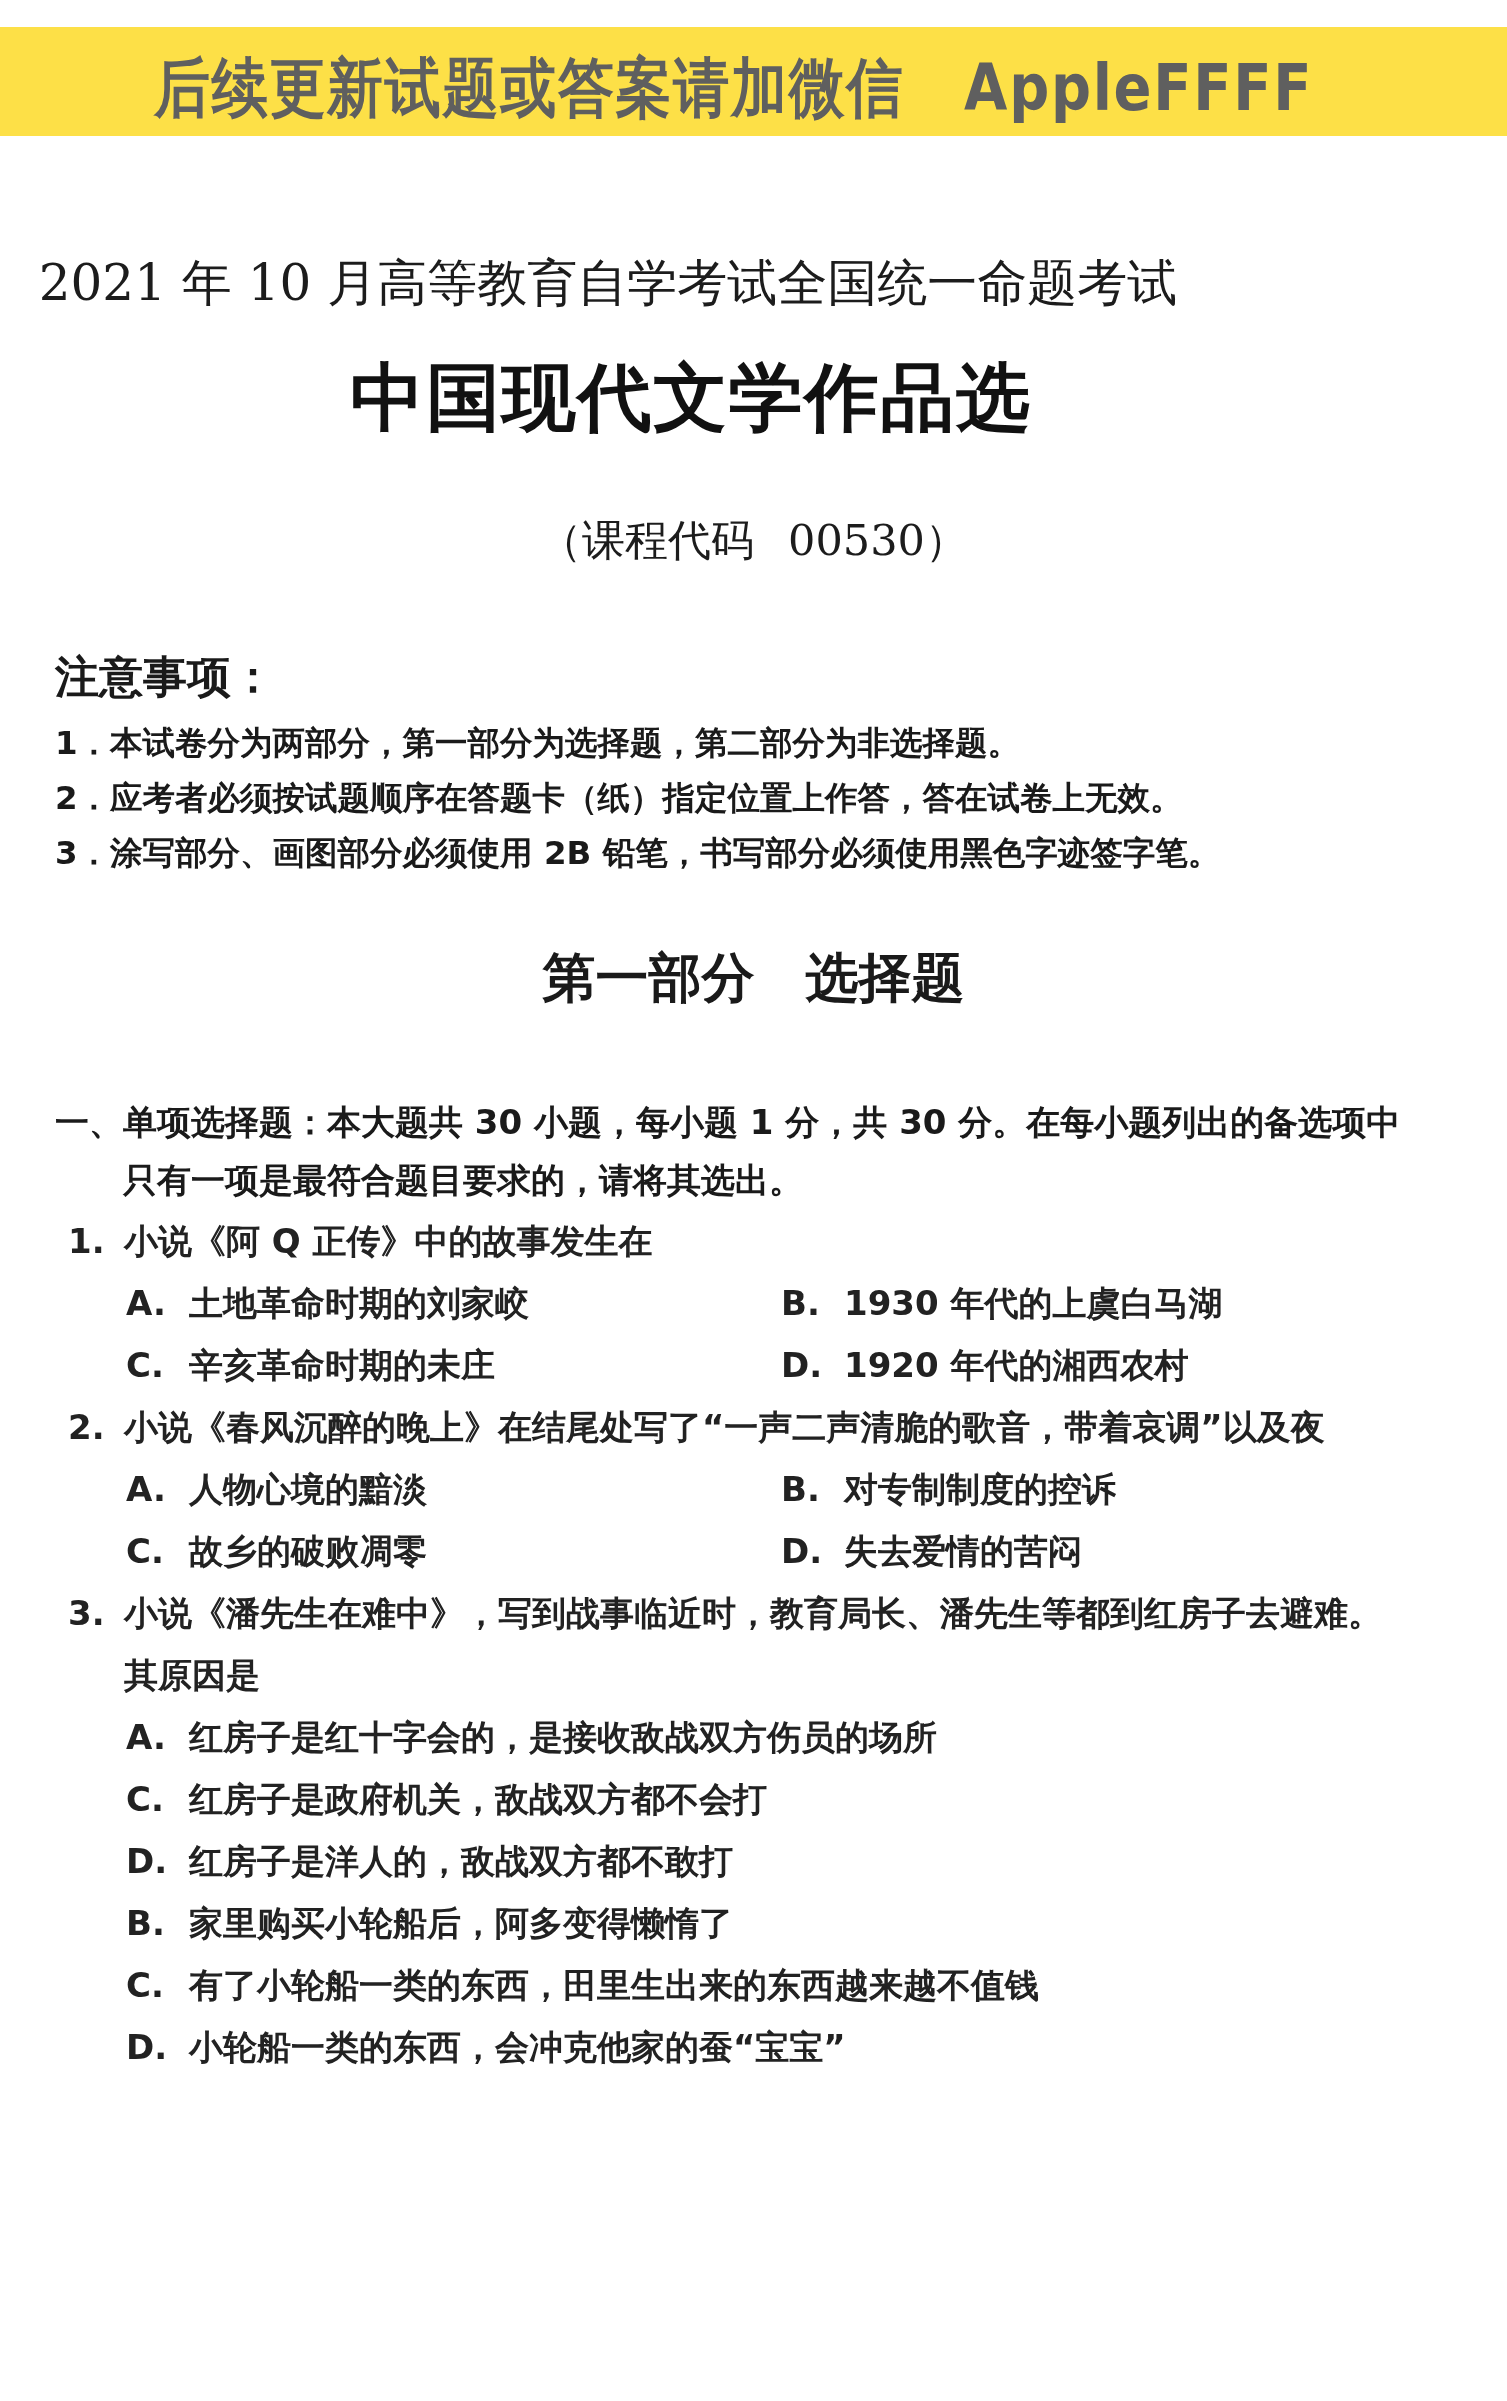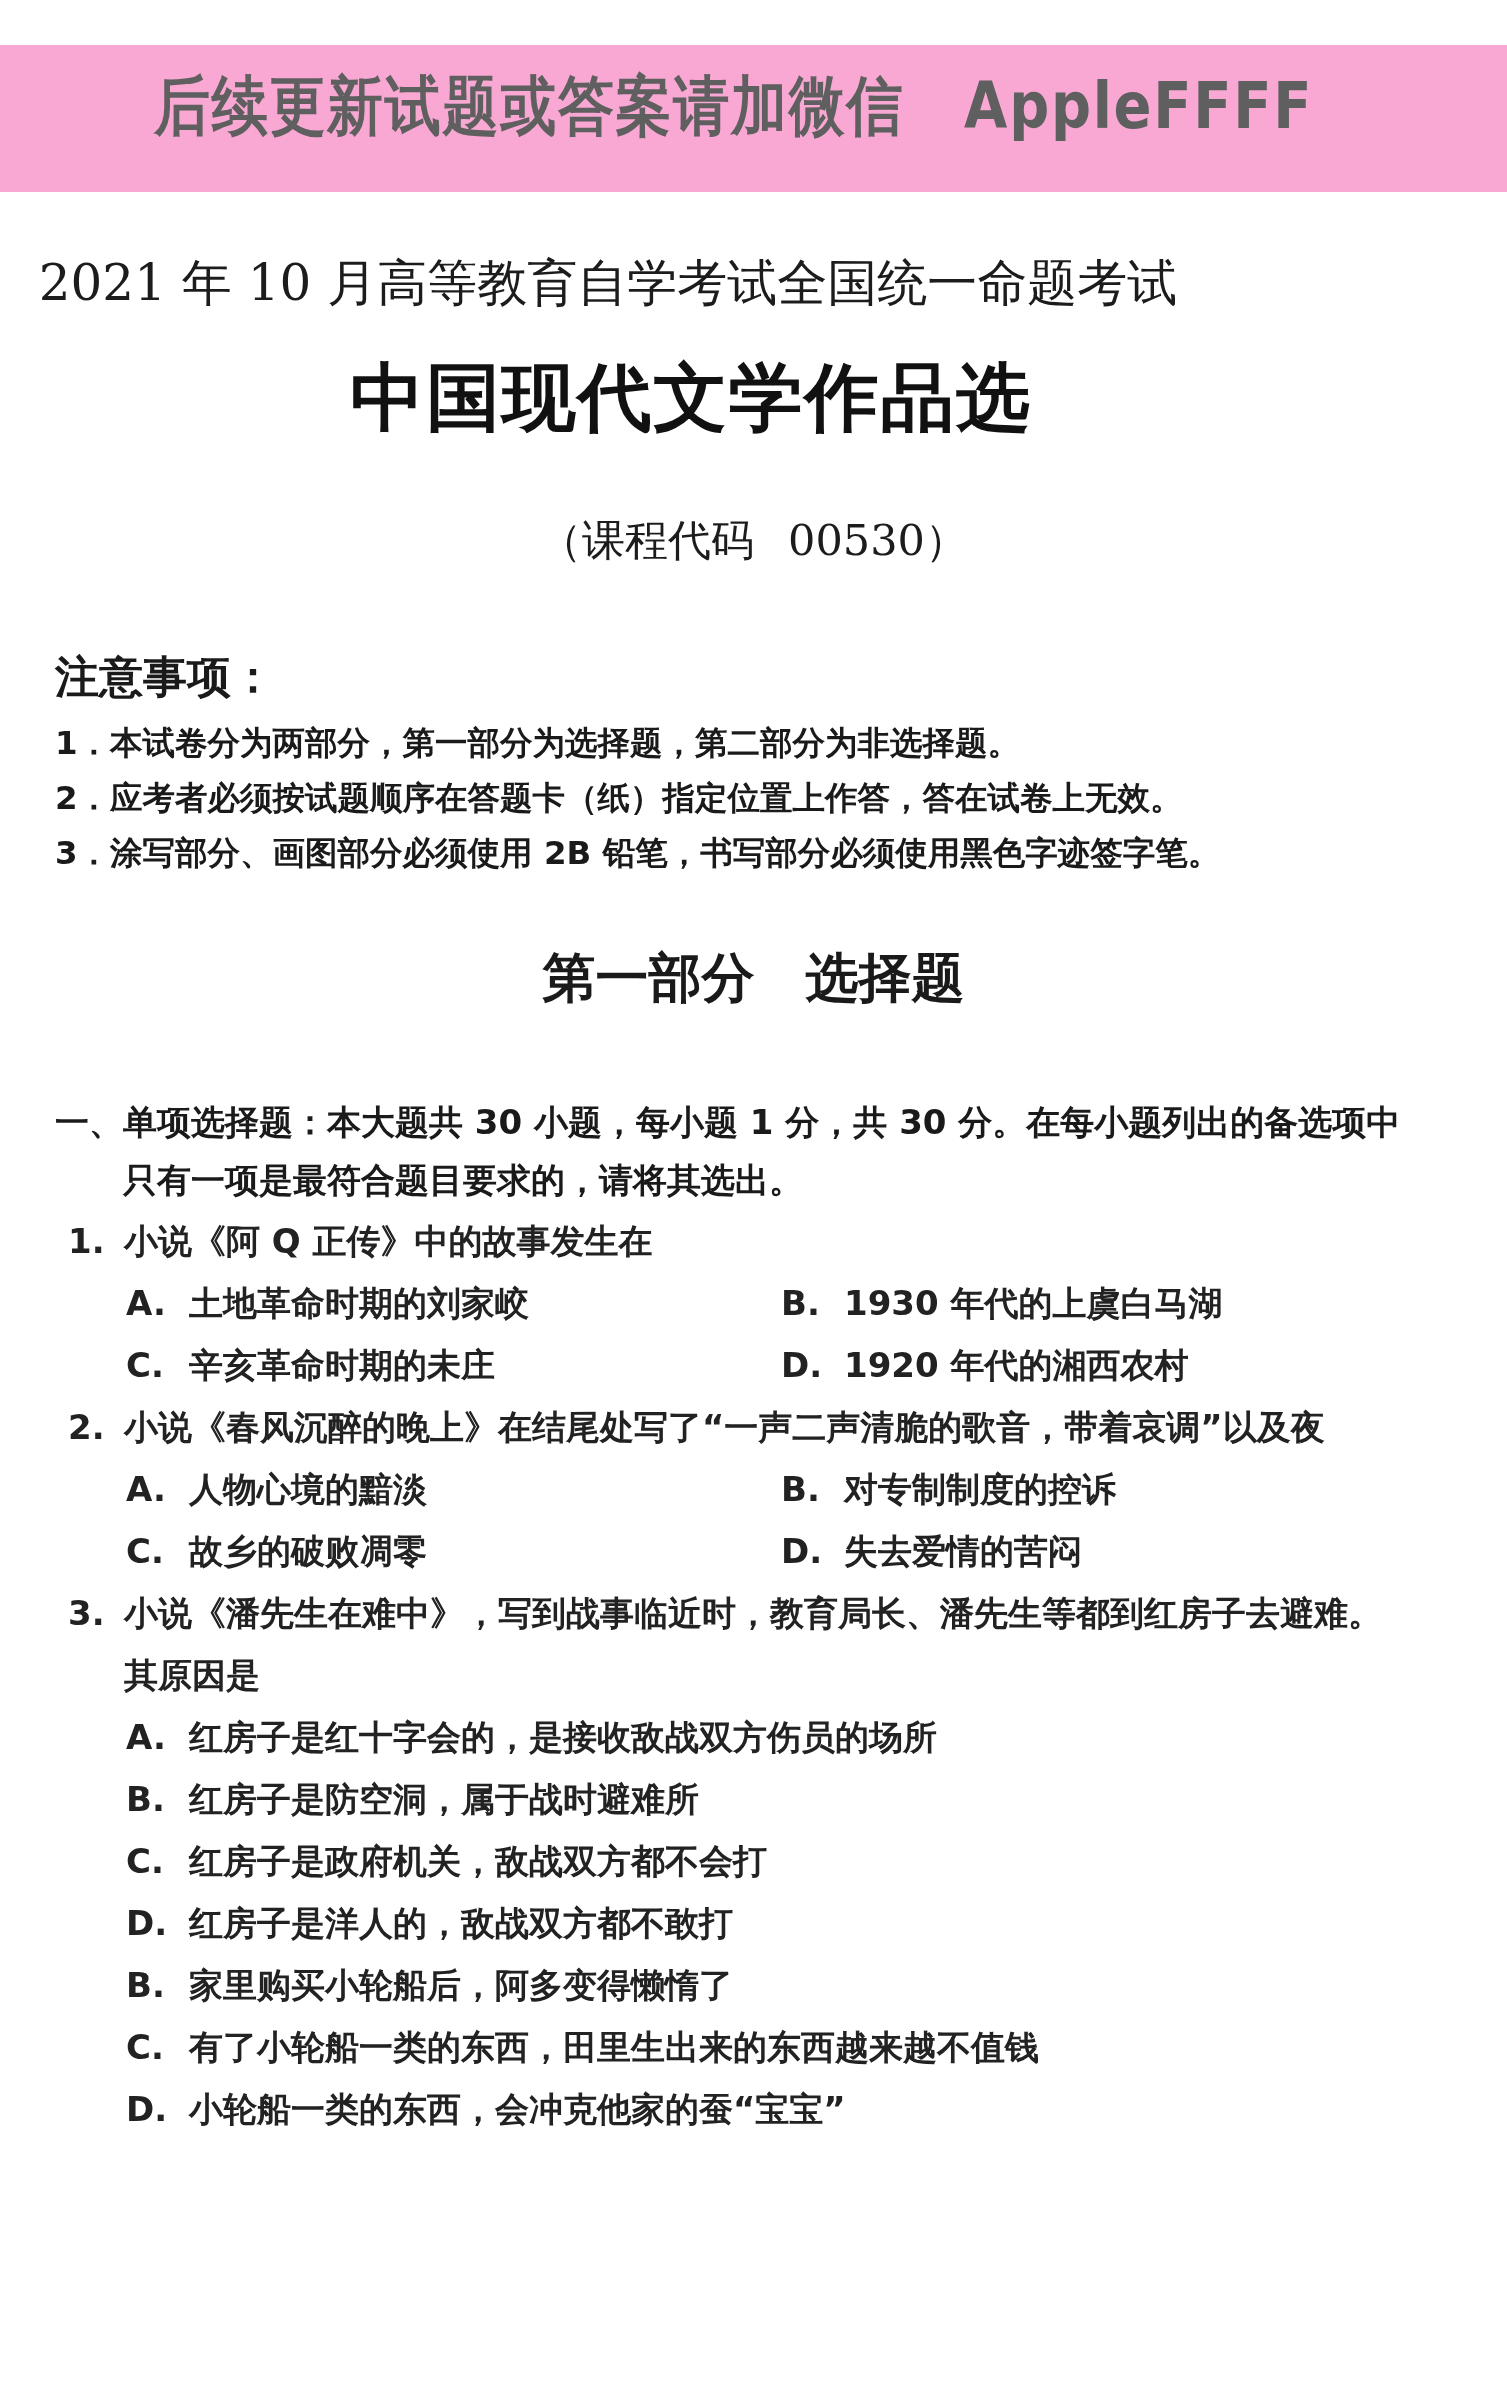--- a/index.html
+++ b/index.html
@@ -2,22 +2,22 @@
 <html style="font-size:13.7px"><head>
 <meta charset="utf-8">
 <style>
   html, body { margin: 0; padding: 0; background: #ffffff; }
   body {
     width: 1507px; height: 2401px; position: relative; overflow: hidden;
     font-family: "DejaVu Sans", "Liberation Sans", sans-serif;
     color: #1a1a1a;
   }
   .banner {
-    position: absolute; left: 0; top: 45px; width: 1507px; height: 147px;
-    background: #f9a8d4;
+    position: absolute; left: 0; top: 27px; width: 1507px; height: 109px;
+    background: #fde047;
   }
   .banner-text {
     position: absolute; left: 154px; top: 19px;
     font-size: 56px; color: #5f5f5f; font-weight: bold; letter-spacing: 1.7px;
     white-space: nowrap; transform: scaleY(1.15); transform-origin: top left;
   }
   .banner-text .wx { margin-left: 60px; }
   .exam-header {
     position: absolute; left: 0; width: 1216px; text-align: center;
     top: 250px; font-family: "DejaVu Serif", "Liberation Serif", serif;
@@ -113,21 +113,20 @@
     </div>
   </div>
 
   <div class="question">
     <div class="q-stem">
       <span class="num">3.</span><span>小说《潘先生在难中》，写到战事临近时，教育局长、潘先生等都到红房子去避难。</span>
       <span class="cont">其原因是</span>
     </div>
     <div class="opts-list">
       <div class="opt"><span class="letter">A.</span><span>红房子是红十字会的，是接收敌战双方伤员的场所</span></div>
-      <div class="opt"><span class="letter">B.</span><span>红房子是防空洞，属于战时避难所</span></div>
       <div class="opt"><span class="letter">C.</span><span>红房子是政府机关，敌战双方都不会打</span></div>
       <div class="opt"><span class="letter">D.</span><span>红房子是洋人的，敌战双方都不敢打</span></div>
     </div>
   </div>
 
   <div class="question">
     <div class="opts-list">
       <div class="opt"><span class="letter">B.</span><span>家里购买小轮船后，阿多变得懒惰了</span></div>
       <div class="opt"><span class="letter">C.</span><span>有了小轮船一类的东西，田里生出来的东西越来越不值钱</span></div>
       <div class="opt"><span class="letter">D.</span><span>小轮船一类的东西，会冲克他家的蚕“宝宝”</span></div>

